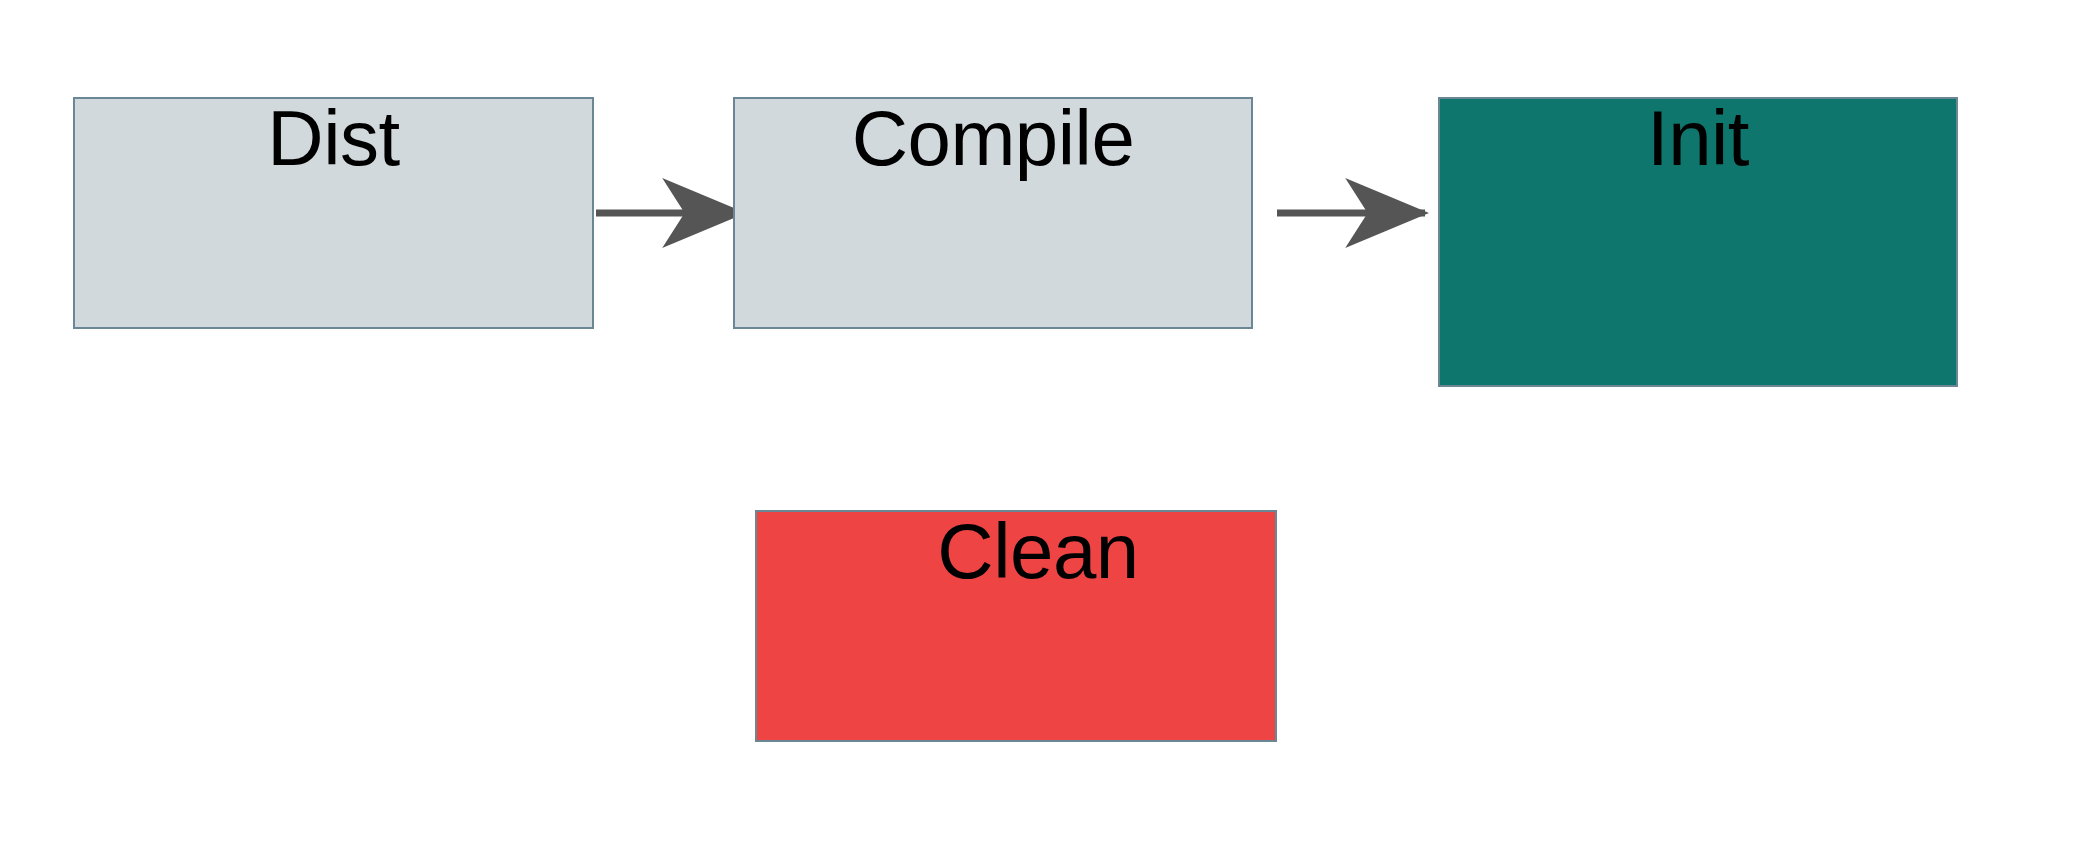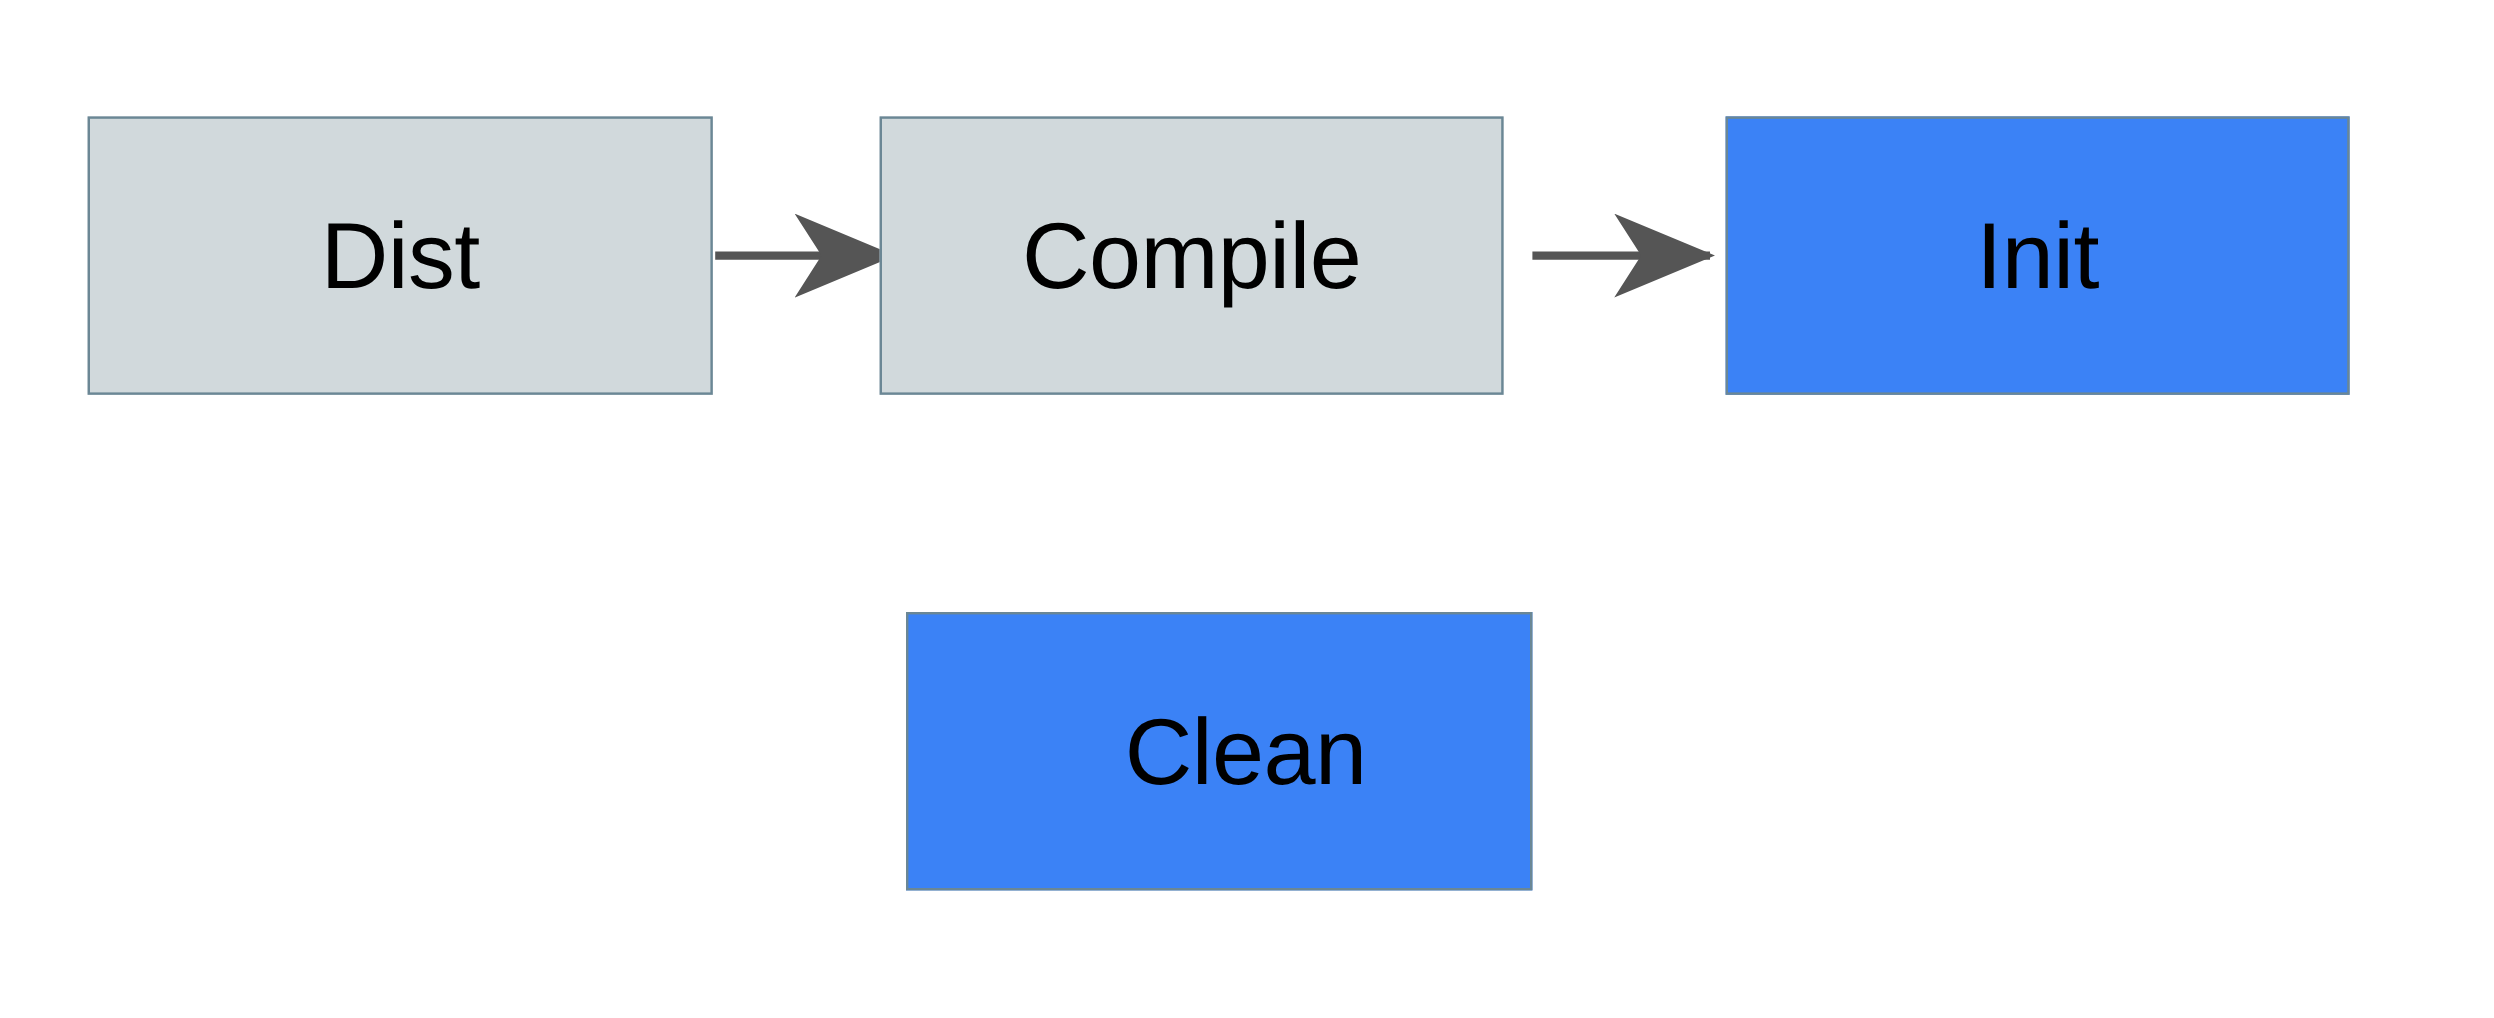--- a/index.html
+++ b/index.html
@@ -17,21 +17,20 @@
     height: 848px;
     background: #ffffff;
     overflow: hidden;
   }
   .node {
     position: absolute;
     box-sizing: border-box;
     background: #d1d9dc;
     border: 2px solid #6b8795;
     display: flex;
-    align-items: center;
     justify-content: center;
   }
   .node-label {
     font-family: "Liberation Sans", sans-serif;
     font-size: 78px;
     line-height: 1;
     font-weight: 400;
     color: #000000;
     letter-spacing: -0.5px;
     white-space: nowrap;
@@ -66,21 +65,21 @@
   </svg>
 
   <div class="node" id="node-dist" style="left: 73px; top: 97px; width: 521px; height: 232px; background: rgb(209, 217, 220); border-color: rgb(107, 135, 149);">
     <span class="node-label" style="color: rgb(0, 0, 0);">Dist</span>
   </div>
 
   <div class="node" id="node-compile" style="left: 733px; top: 97px; width: 520px; height: 232px; background: rgb(209, 217, 220); border-color: rgb(107, 135, 149);">
     <span class="node-label" style="color: rgb(0, 0, 0);">Compile</span>
   </div>
 
-  <div class="node" id="node-init" style="left: 1438px; top: 97px; width: 520px; height: 232px; background: #3b82f6; border-color: rgb(107, 135, 149);">
+  <div class="node" id="node-init" style="left: 1438px; top: 97px; width: 520px; height: 290px; background: #0f766e; border-color: rgb(107, 135, 149);">
     <span class="node-label" style="color: rgb(0, 0, 0);">Init</span>
   </div>
 
-  <div class="node" id="node-clean" style="left: 755px; top: 510px; width: 522px; height: 232px; background: #3b82f6; border-color: rgb(107, 135, 149); padding-left: 44px;">
+  <div class="node" id="node-clean" style="left: 755px; top: 510px; width: 522px; height: 232px; background: #ef4444; border-color: rgb(107, 135, 149); padding-left: 44px;">
     <span class="node-label" style="color: rgb(0, 0, 0);">Clean</span>
   </div>
 
 </div>
 
 </body></html>

